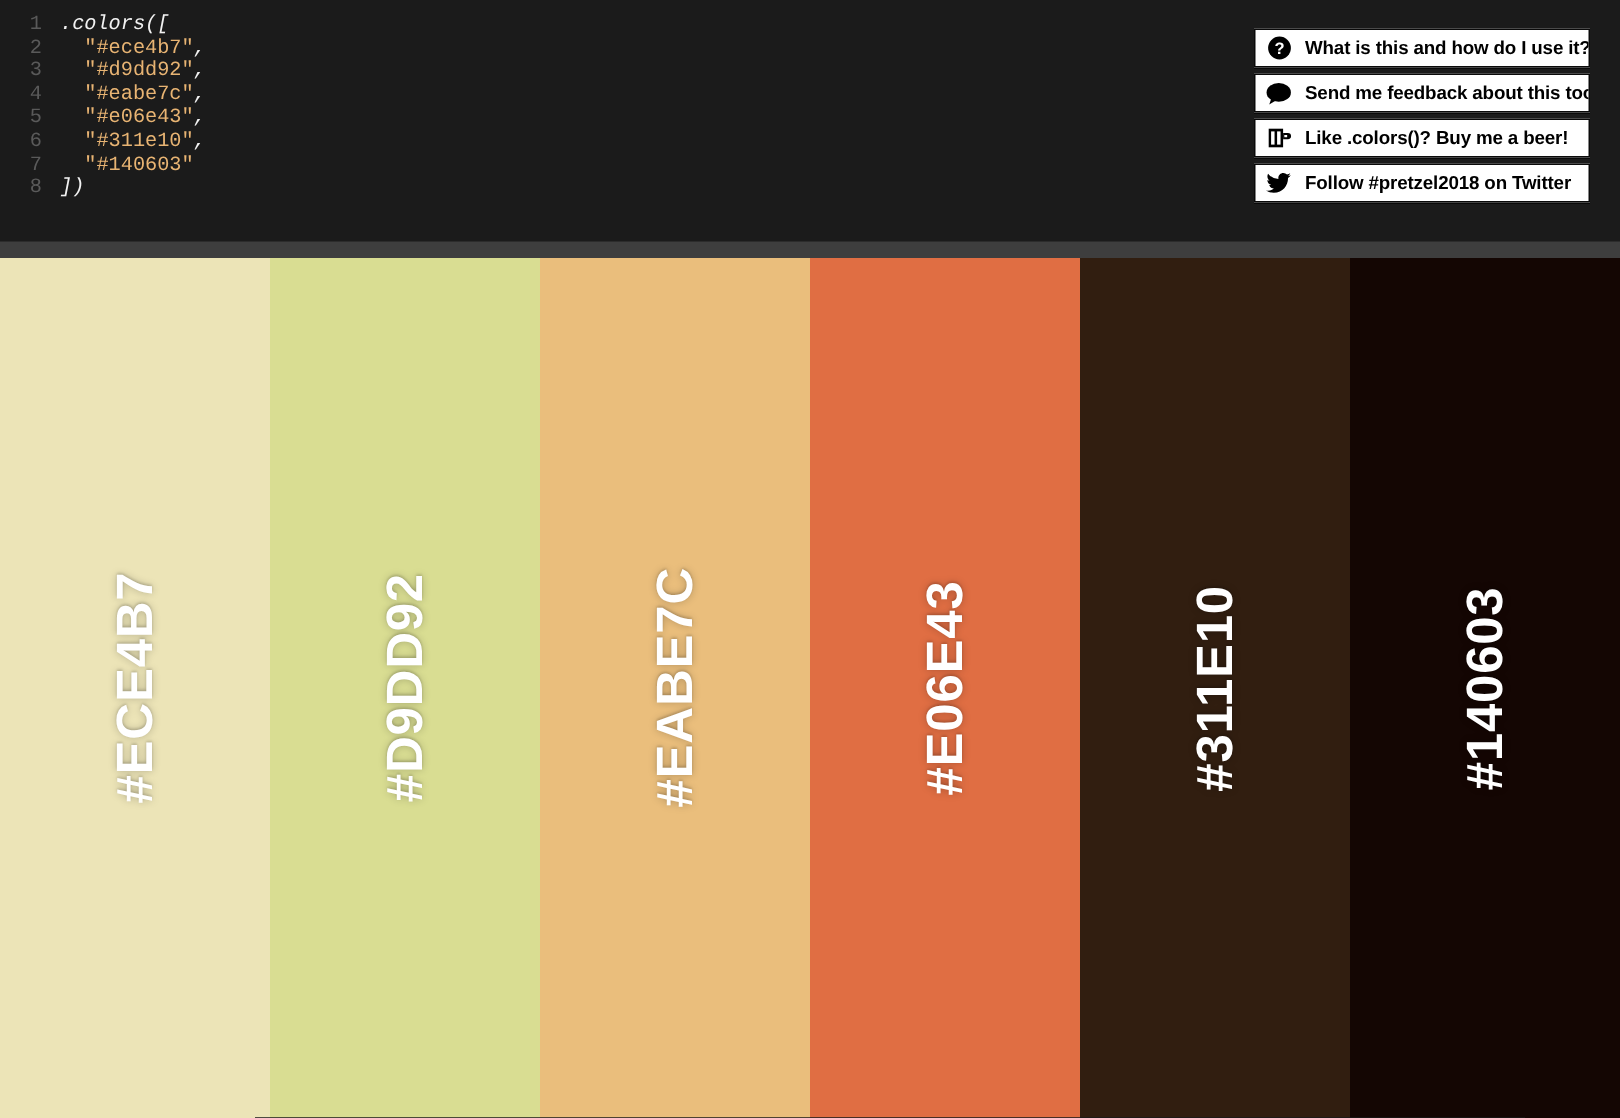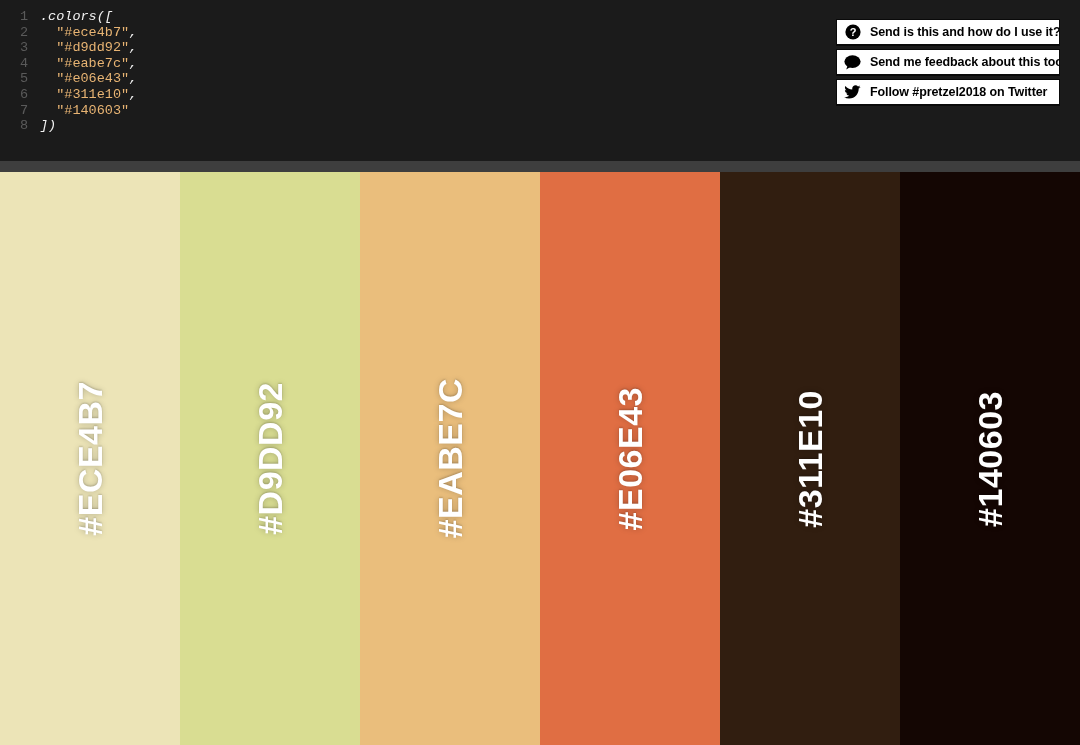--- a/index.html
+++ b/index.html
@@ -163,33 +163,45 @@
     </div>
 
   <div class="btn-panel" id="btnpanel">
       <div class="panel-btn">
         <span class="bicon">
           <svg width="16" height="16" viewBox="0 0 16 16">
             <circle cx="8" cy="8" r="7.6" fill="#000"></circle>
             <text x="8" y="12.1" font-family="Liberation Sans,sans-serif" font-size="11" font-weight="bold" fill="#fff" text-anchor="middle">?</text>
           </svg>
         </span>
-        <span class="blabel">Send is this and how do I use it?</span>
+        <span class="blabel">What is this and how do I use it?</span>
       </div>
       <div class="panel-btn">
         <span class="bicon">
           <svg width="17" height="15" viewBox="0 0 17 15">
             <ellipse cx="8.5" cy="6.6" rx="8.1" ry="6.3" fill="#000"></ellipse>
             <path d="M3.6 10.4 L2.2 14.6 L7.2 11.6 Z" fill="#000"></path>
           </svg>
         </span>
         <span class="blabel">Send me feedback about this tool!</span>
       </div>
       <div class="panel-btn">
         <span class="bicon">
+          <svg width="16" height="16" viewBox="0 0 16 16">
+            <rect x="0.8" y="1.8" width="9.6" height="12.4" fill="#000"></rect>
+            <rect x="2.4" y="3.6" width="2.3" height="8.8" fill="#fff"></rect>
+            <rect x="6.4" y="3.6" width="2.3" height="8.8" fill="#fff"></rect>
+            <path d="M10.4 4.6 h3.2 a2.1 2.1 0 0 1 0 4.2 h-3.2 z" fill="#000"></path>
+            <rect x="11.2" y="6.0" width="1.9" height="1.5" fill="#fff"></rect>
+          </svg>
+        </span>
+        <span class="blabel">Like .colors()? Buy me a beer!</span>
+      </div>
+      <div class="panel-btn">
+        <span class="bicon">
           <svg width="17" height="14" viewBox="0 0 17 14">
             <path d="M16.6 1.9c-.6.27-1.25.45-1.93.53.69-.42 1.22-1.08 1.47-1.86-.65.39-1.37.67-2.13.82A3.33 3.33 0 0 0 11.56.3c-1.85 0-3.35 1.5-3.35 3.35 0 .26.03.52.09.76A9.5 9.5 0 0 1 1.4.91a3.3 3.3 0 0 0-.46 1.68c0 1.16.6 2.19 1.5 2.79a3.32 3.32 0 0 1-1.52-.42v.04a3.35 3.35 0 0 0 2.69 3.28 3.4 3.4 0 0 1-1.51.06 3.35 3.35 0 0 0 3.13 2.32A6.72 6.72 0 0 1 0 12.05a9.47 9.47 0 0 0 5.14 1.5c6.16 0 9.54-5.1 9.54-9.53l-.01-.43A6.8 6.8 0 0 0 16.6 1.9z" fill="#000"></path>
           </svg>
         </span>
         <span class="blabel">Follow #pretzel2018 on Twitter</span>
       </div>
     </div>
 
 </div>
 

